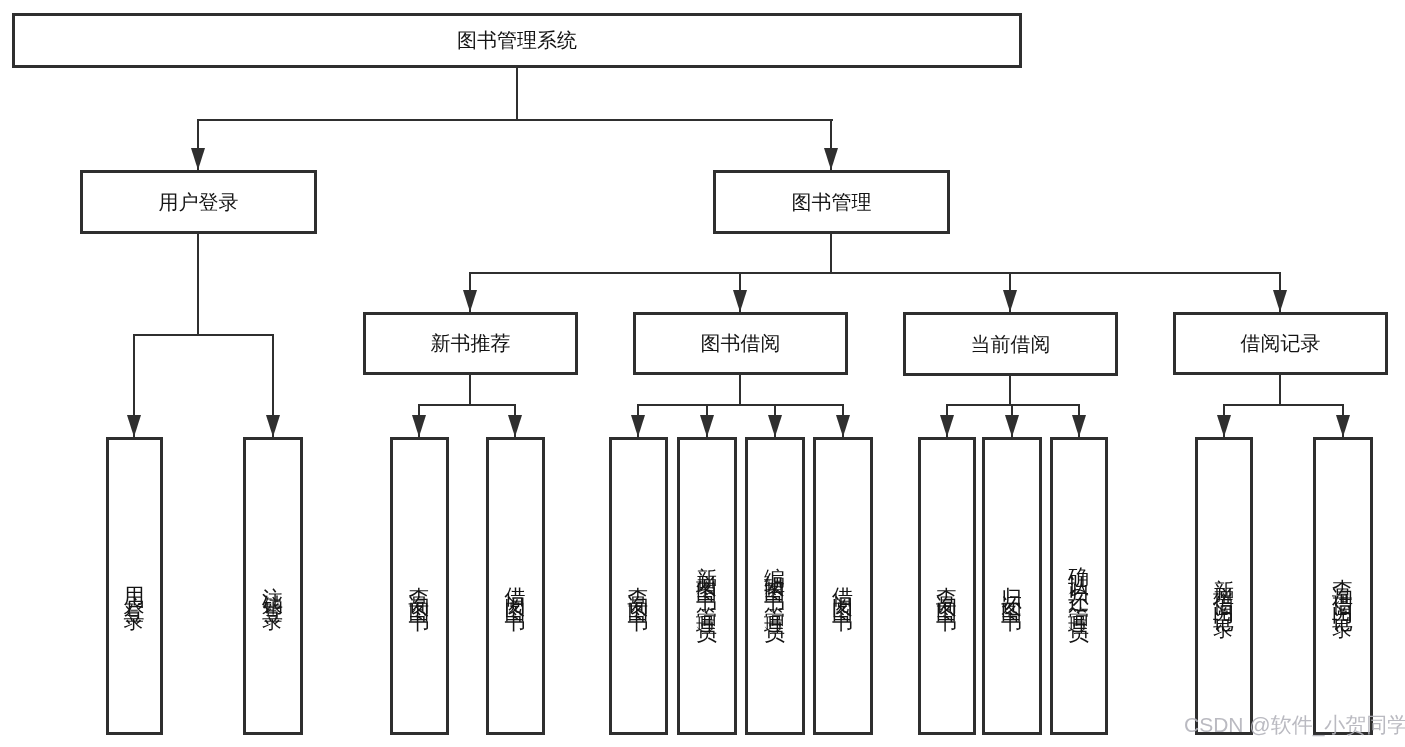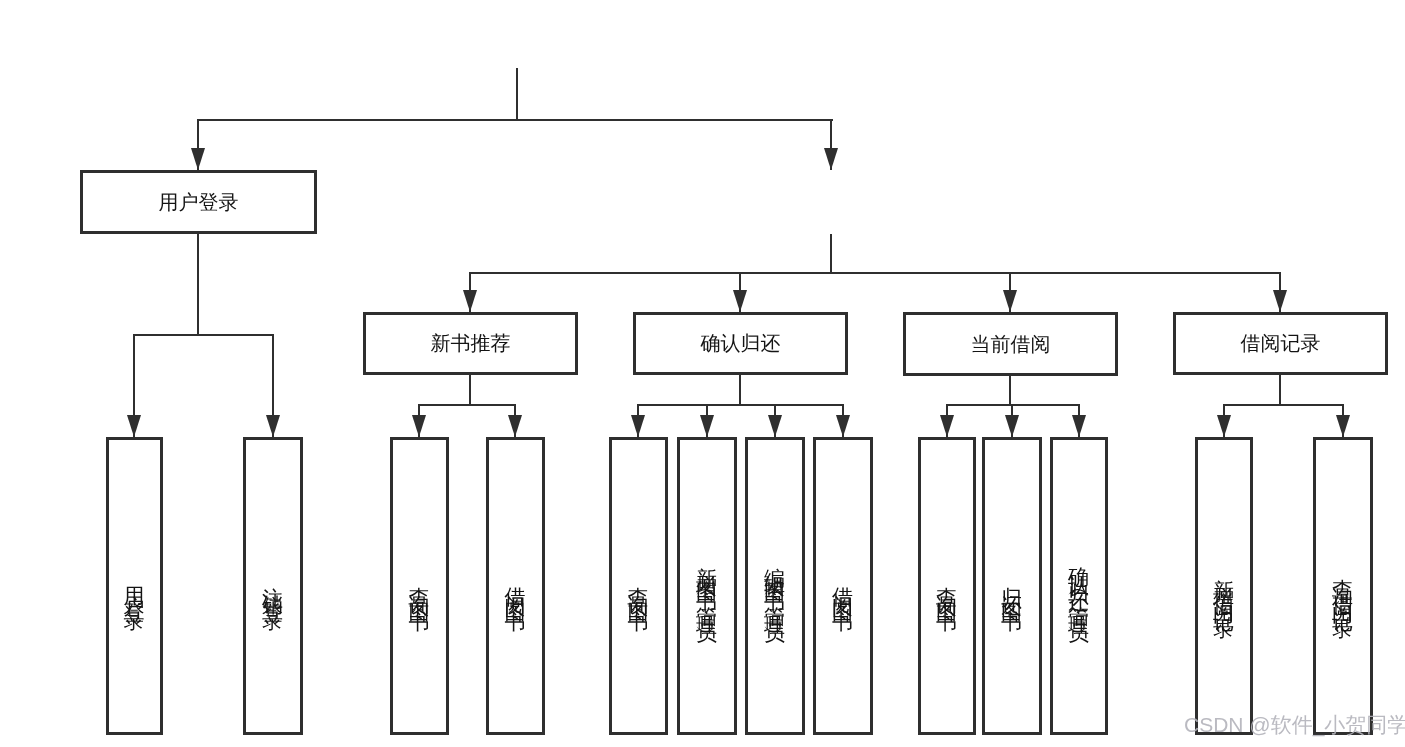--- a/index.html
+++ b/index.html
@@ -46,30 +46,36 @@
     color:rgba(178,178,186,0.9);
     z-index:5;
     white-space:nowrap;
   }
 </style>
 </head>
 <body>
 
 <div id="stage">
 
+  <div class="box" style="left:12px;top:13px;width:1010px;height:55px;">
+    <span>图书管理系统</span>
+  </div>
 
   <div class="vl" style="left:516px;top:68px;height:52px;"></div>
   <div class="hl" style="left:197px;top:119px;width:636px;"></div>
   <div class="vl" style="left:197px;top:119px;height:51px;"></div>
   <div class="ar" style="left:191px;top:148px;"></div>
   <div class="vl" style="left:830px;top:119px;height:51px;"></div>
   <div class="ar" style="left:824px;top:148px;"></div>
 
   <div class="box" style="left:80px;top:170px;width:237px;height:64px;">
     <span>用户登录</span>
+  </div>
+  <div class="box" style="left:713px;top:170px;width:237px;height:64px;">
+    <span>图书管理</span>
   </div>
 
   <div class="vl" style="left:197px;top:234px;height:101px;"></div>
   <div class="hl" style="left:133px;top:334px;width:140px;"></div>
   <div class="vl" style="left:133px;top:334px;height:103px;"></div>
   <div class="ar" style="left:127px;top:415px;"></div>
   <div class="vl" style="left:272px;top:334px;height:103px;"></div>
   <div class="ar" style="left:266px;top:415px;"></div>
 
   <div class="vl" style="left:830px;top:234px;height:39px;"></div>
@@ -80,21 +86,21 @@
   <div class="ar" style="left:733px;top:290px;"></div>
   <div class="vl" style="left:1009px;top:272px;height:40px;"></div>
   <div class="ar" style="left:1003px;top:290px;"></div>
   <div class="vl" style="left:1279px;top:272px;height:40px;"></div>
   <div class="ar" style="left:1273px;top:290px;"></div>
 
   <div class="box" style="left:363px;top:312px;width:215px;height:63px;">
     <span>新书推荐</span>
   </div>
   <div class="box" style="left:633px;top:312px;width:215px;height:63px;">
-    <span>确认归还</span>
+    <span>图书借阅</span>
   </div>
   <div class="box" style="left:903px;top:312px;width:215px;height:64px;">
     <span>当前借阅</span>
   </div>
   <div class="box" style="left:1173px;top:312px;width:215px;height:63px;">
     <span>借阅记录</span>
   </div>
 
   <div class="vl" style="left:469px;top:375px;height:30px;"></div>
   <div class="hl" style="left:418px;top:404px;width:98px;"></div>

